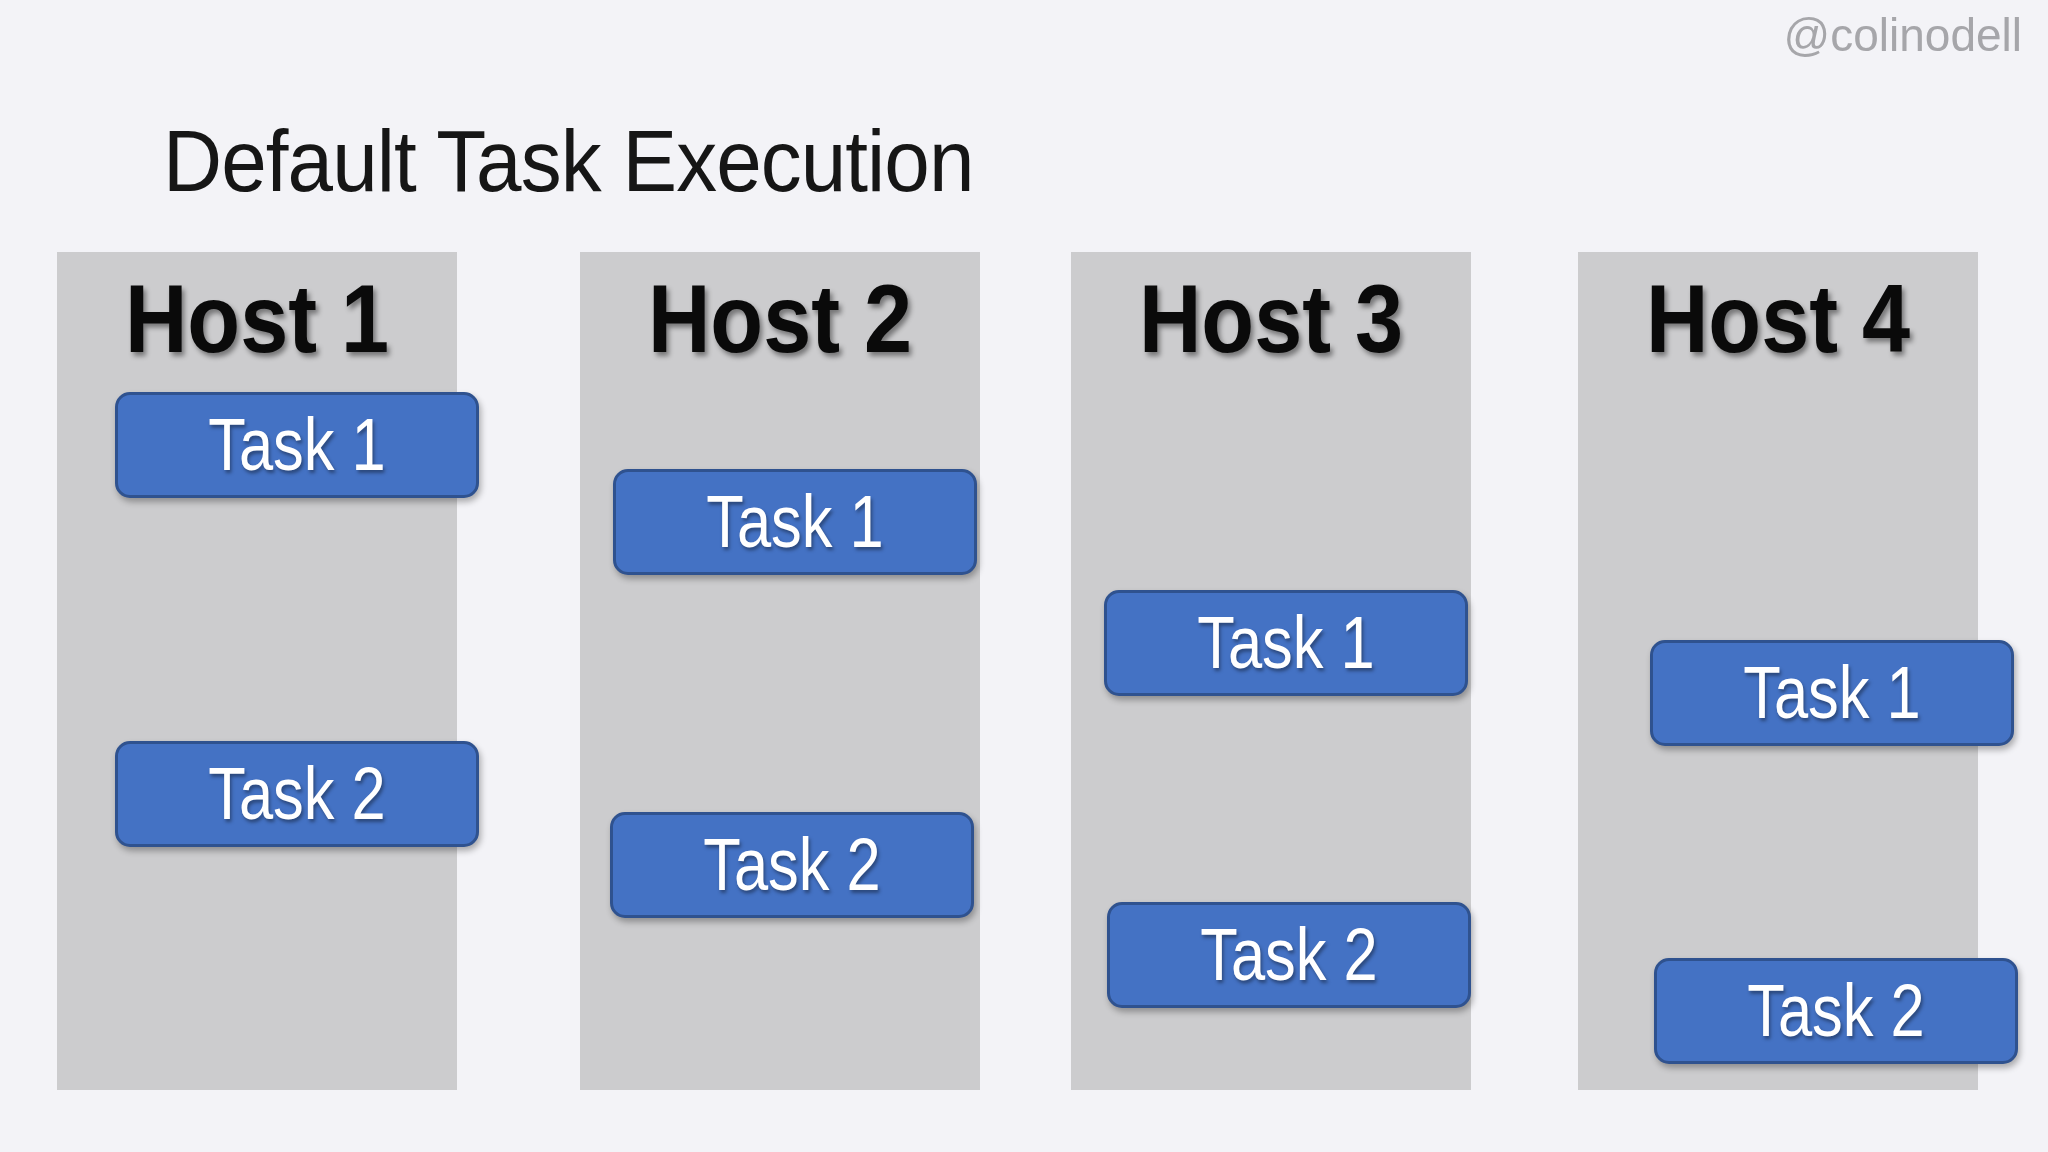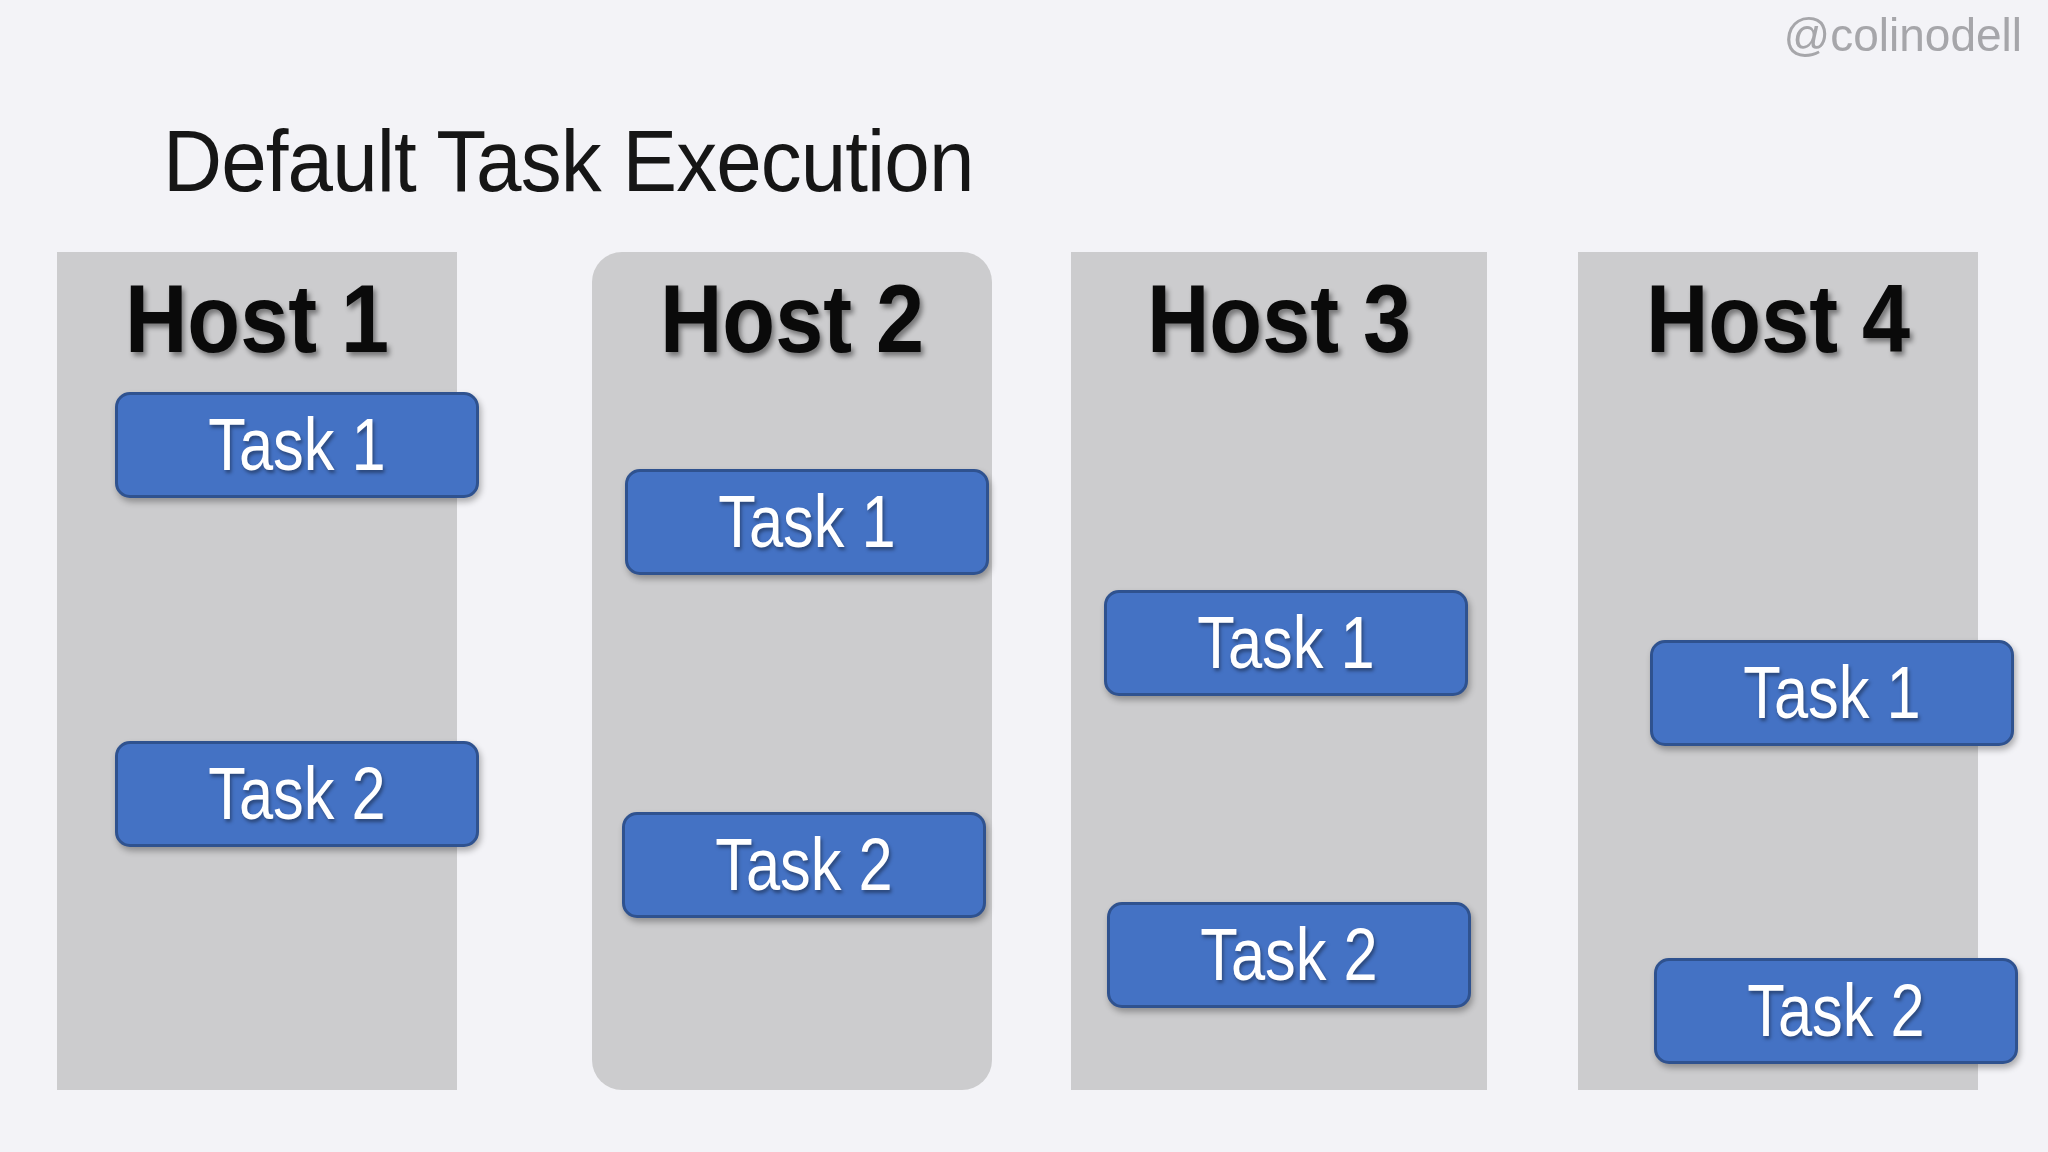--- a/index.html
+++ b/index.html
@@ -92,30 +92,30 @@
   <div>
       <div class="host-col" style="left: 57px;">
     <div class="host-label">Host 1</div>
   <div class="task" style="left: 58px; top: 140px;">
     <span class="task-label">Task 1</span>
   </div>
         <div class="task" style="left: 58px; top: 489px;">
     <span class="task-label">Task 2</span>
   </div>
       </div>
-      <div class="host-col" style="left: 592px; border-radius: 30px;">
+      <div class="host-col" style="left: 580px;">
     <div class="host-label">Host 2</div>
   <div class="task" style="left: 33px; top: 217px;">
     <span class="task-label">Task 1</span>
   </div>
         <div class="task" style="left: 30px; top: 560px;">
     <span class="task-label">Task 2</span>
   </div>
       </div>
-      <div class="host-col" style="left: 1071px; padding-left: 16px;">
+      <div class="host-col" style="left: 1071px;">
     <div class="host-label">Host 3</div>
   <div class="task" style="left: 33px; top: 338px;">
     <span class="task-label">Task 1</span>
   </div>
         <div class="task" style="left: 36px; top: 650px;">
     <span class="task-label">Task 2</span>
   </div>
       </div>
       <div class="host-col" style="left: 1578px;">
     <div class="host-label">Host 4</div>

